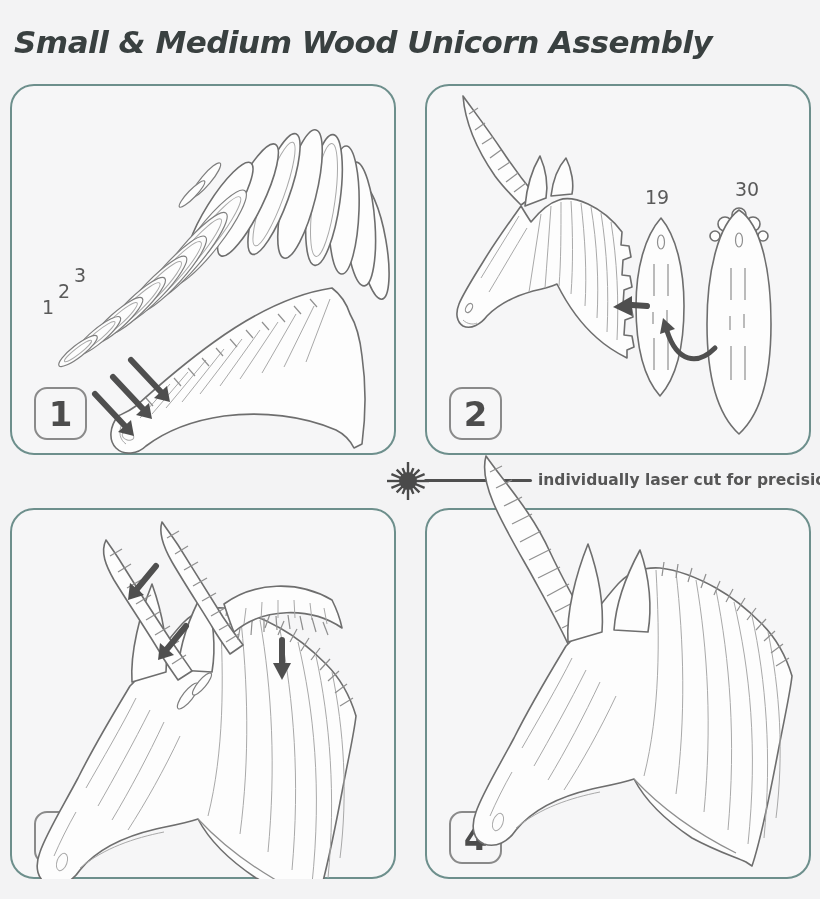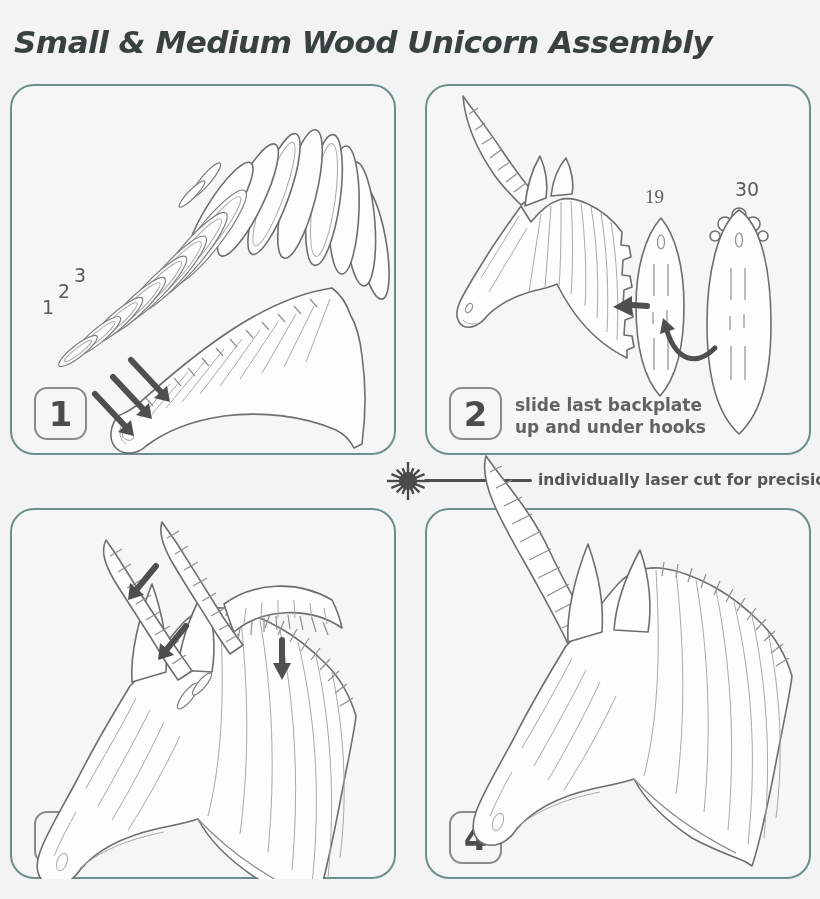--- a/index.html
+++ b/index.html
@@ -41,25 +41,21 @@
 
   <div class="panel" id="panel1">
     <div class="badge">1</div>
     <span class="plabel" style="left:30px;top:210px;">1</span>
     <span class="plabel" style="left:46px;top:194px;">2</span>
     <span class="plabel" style="left:62px;top:178px;">3</span>
   </div>
 
   <div class="panel" id="panel2">
     <div class="badge">2</div>
-    <div class="caption">
-      <div>slide last backplate</div>
-      <div>up and under hooks</div>
-    </div>
-    <span class="plabel" style="left:218px;top:100px;font-family:Liberation Serif, serif;">19</span>
+    <span class="plabel" style="left:218px;top:100px;">19</span>
     <span class="plabel" style="left:308px;top:92px;">30</span>
   </div>
 
   <div class="panel" id="panel3">
     <div class="badge">3</div>
   </div>
 
   <div class="panel" id="panel4">
     <div class="badge">4</div>
   </div>

